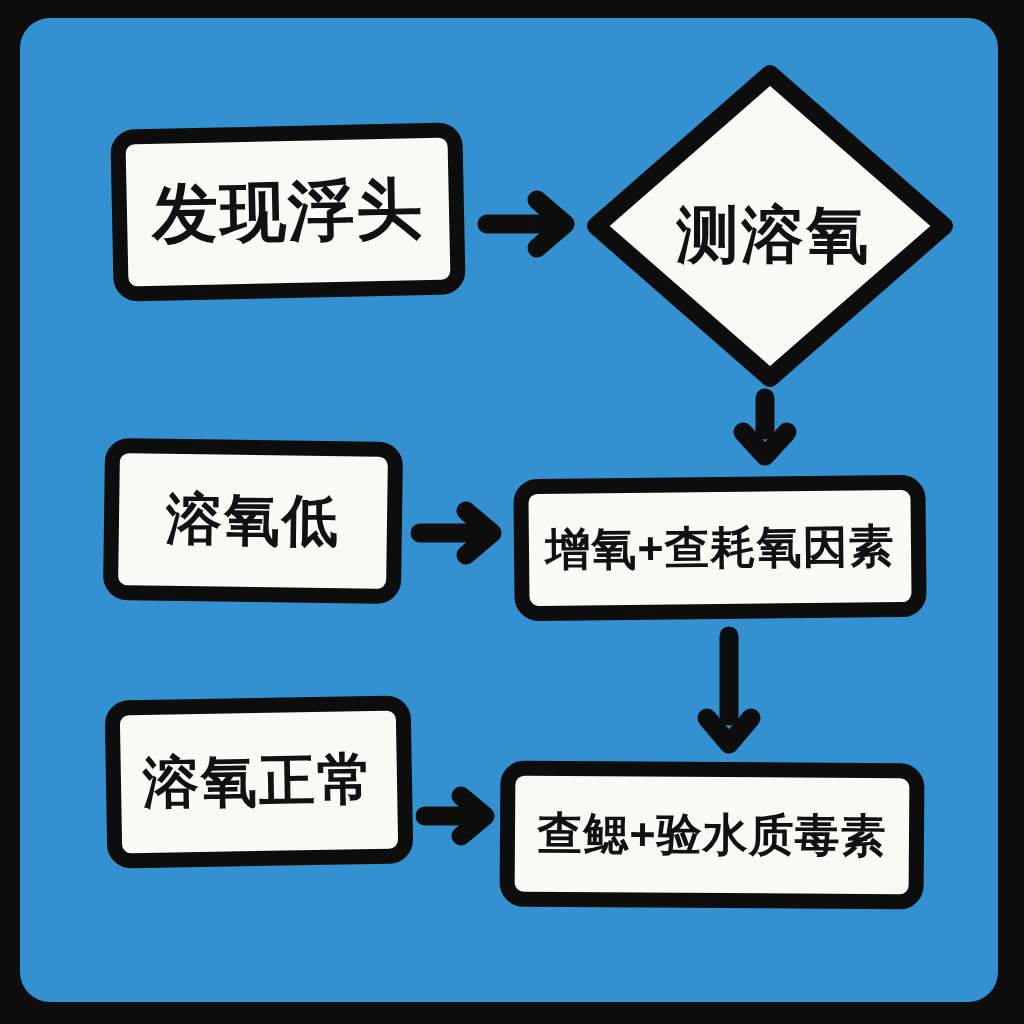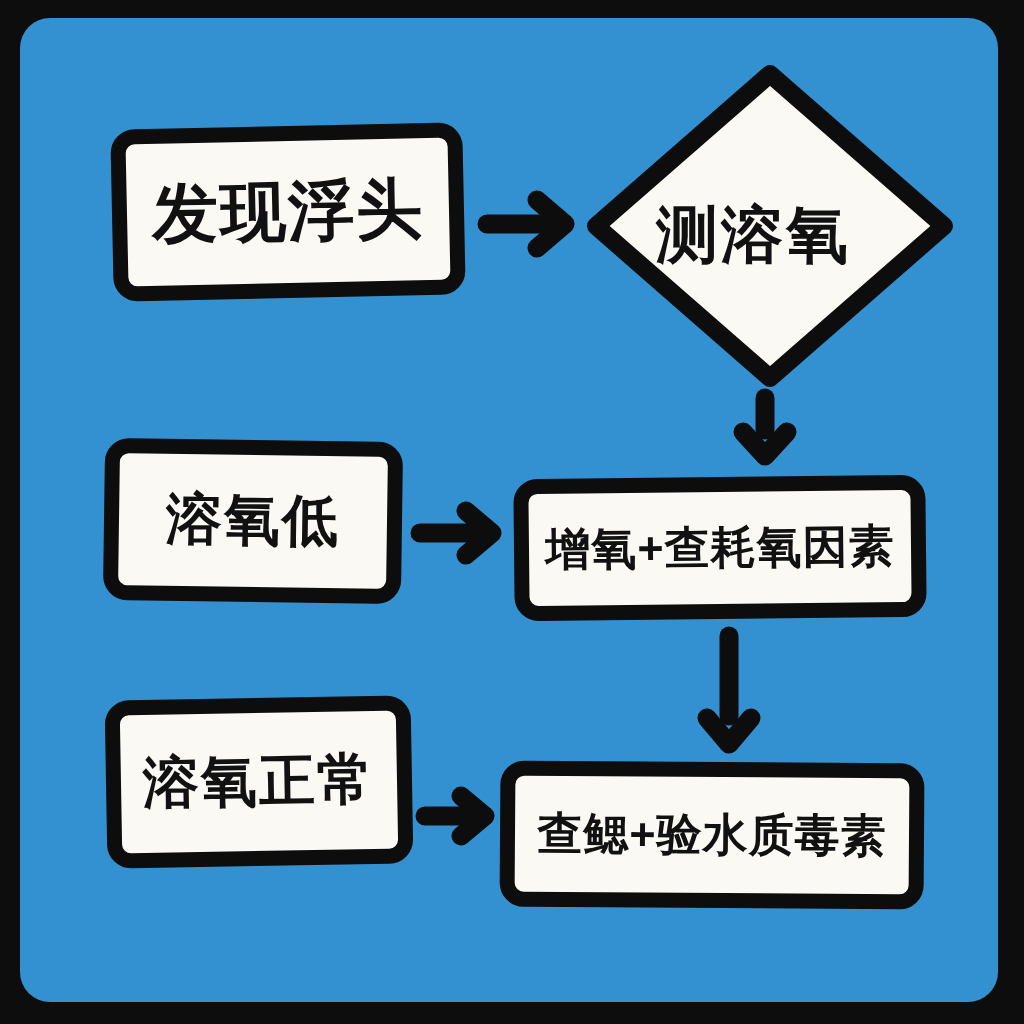--- a/index.html
+++ b/index.html
@@ -39,23 +39,23 @@
   .arrow path {
     stroke: #0d0d0d;
     stroke-width: 19;
     stroke-linecap: round;
     stroke-linejoin: round;
     fill: none;
   }
   #diamond-shape { position: absolute; left: 580px; top: 58px; }
   #diamond-label {
     position: absolute;
-    left: 656px; top: 193px;
+    left: 624px; top: 193px;
     width: 300px;
-    text-align: left;
+    text-align: center;
     font-weight: bold;
     font-size: 62px;
     color: #111;
     letter-spacing: 3px;
     white-space: nowrap;
   }
   #node-start   { left: 112px; top: 126px; width: 352px; height: 172px; font-size: 66px; transform: rotate(-1.2deg); }
   #node-low     { left: 104px; top: 440px; width: 298px; height: 162px; font-size: 56px; transform: rotate(0.8deg); }
   #node-action-low { left: 514px; top: 477px; width: 412px; height: 142px; font-size: 45px; transform: rotate(-0.6deg); letter-spacing: 1px; }
   #node-normal  { left: 106px; top: 698px; width: 306px; height: 168px; font-size: 56px; transform: rotate(-1deg); }

